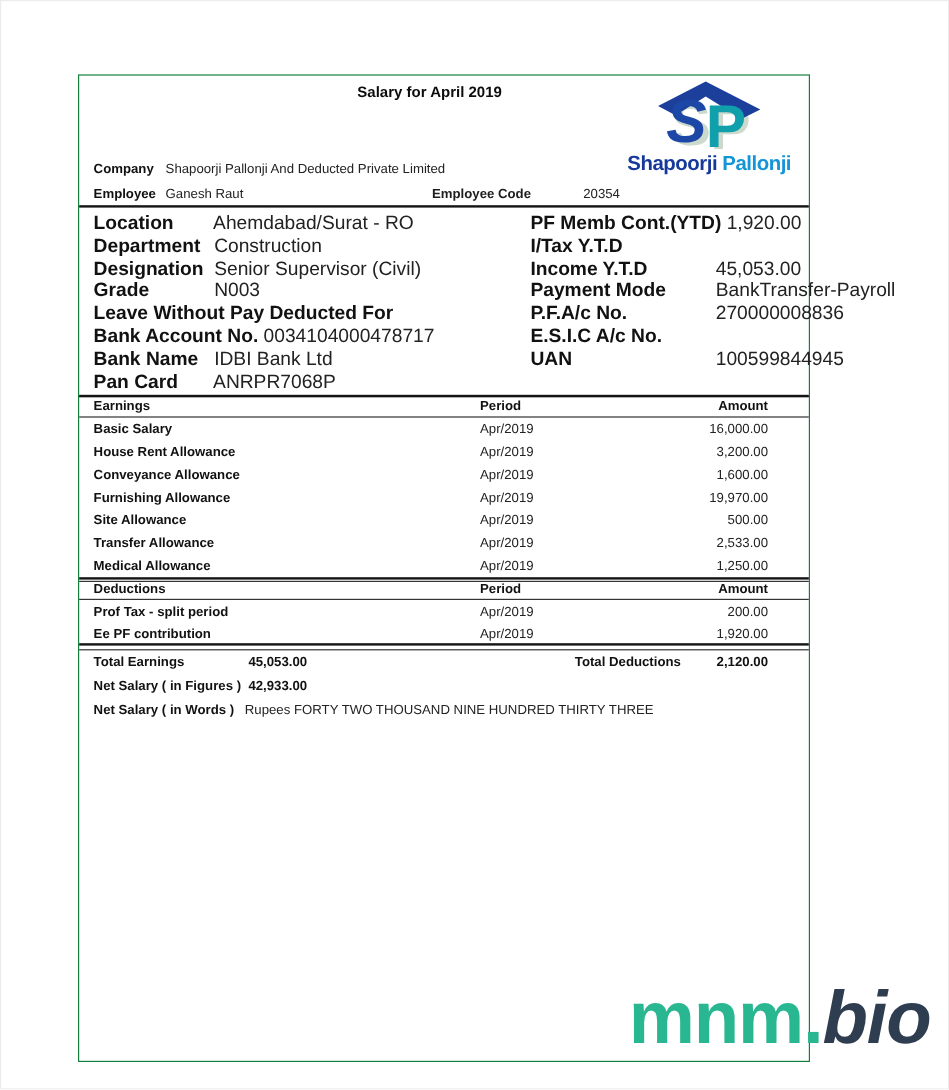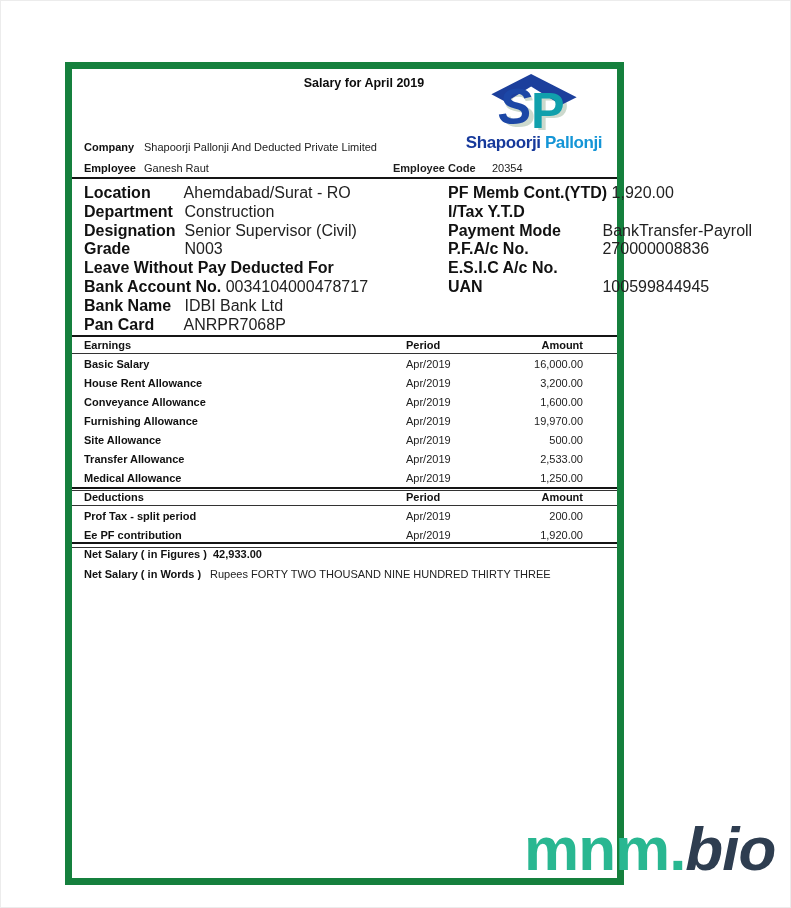--- a/index.html
+++ b/index.html
@@ -3,41 +3,41 @@
 <meta charset="utf-8">
 <style>
   * { margin:0; padding:0; box-sizing:border-box; }
   html,body { background:#ffffff; }
   body { font-family:"Liberation Sans","DejaVu Sans",sans-serif; color:#1d1d1d; }
   .canvas {
     position:relative; width:791px; height:908px; background:#ffffff;
     border:1px solid #ececec; overflow:hidden;
   }
   .doc {
-    position:absolute; left:64px; top:61px; width:559px; height:823px;
-    border:7px solid #15803d; background:#ffffff;
+    position:absolute; left:64px; top:61px; width:610px; height:823px;
+    border:1px solid #15803d; background:#ffffff;
   }
   .title {
     position:absolute; top:7px; left:0; width:584px; text-align:center;
     font-size:12.5px; font-weight:bold; color:#0d0d0d;
   }
   
   .logo { position:absolute; top:2px; right:2px; width:162px; text-align:center; }
   .logo-emblem { display:block; margin:0 auto; }
   .logo-name { font-size:17px; font-weight:bold; letter-spacing:-0.4px; white-space:nowrap; }
   .logo-name .n1 { color:#16399b; }
   .logo-name .n2 { color:#1495d6; }
   
   .hdr-row { position:absolute; left:12px; right:12px; height:21px; line-height:21px; font-size:11px; }
   .hdr-company { top:68px; }
   .hdr-employee { top:89px; }
   .lbl { font-weight:bold; color:#111;text-align:right; }
   .hdr-row .lbl { position:absolute; left:0; }
   .hdr-row .val { position:absolute; left:60px; color:#222; }
-  .hdr-row .ecode-lbl { position:absolute; left:309px; font-weight:bold;text-align:center; }
+  .hdr-row .ecode-lbl { position:absolute; left:282px; font-weight:bold;text-align:center; }
   .hdr-row .ecode-val { position:absolute; left:408px; color:#222; }
   
   .details {
     position:absolute; top:108px; left:0; right:0;
     border-top:2px solid #151515; border-bottom:1px solid #333;
     padding:5px 0 2px 0;
   }
   .dcol-left  { position:absolute; left:12px; top:5px; width:350px; }
   .dcol-right { position:absolute; left:376px; top:5px; right:10px; }
   .drow { height:18.8px; line-height:18.8px; font-size:16px; white-space:nowrap; }
@@ -147,20 +147,24 @@
       <div class="dcol-right">
         <div class="drow">
           <span class="dlabel">PF Memb Cont.(YTD)</span>
           <span class="dval">1,920.00</span>
         </div>
         <div class="drow">
           <span class="dlabel">I/Tax Y.T.D</span>
           <span class="dval"></span>
         </div>
         <div class="drow">
+          <span class="dlabel">Income Y.T.D</span>
+          <span class="dval">45,053.00</span>
+        </div>
+        <div class="drow">
           <span class="dlabel">Payment Mode</span>
           <span class="dval">BankTransfer-Payroll</span>
         </div>
         <div class="drow">
           <span class="dlabel">P.F.A/c No.</span>
           <span class="dval">270000008836</span>
         </div>
         <div class="drow">
           <span class="dlabel">E.S.I.C A/c No.</span>
           <span class="dval"></span>
@@ -231,20 +235,26 @@
         </div>
         <div class="trow">
           <span class="c1">Ee PF contribution</span>
           <span class="c2">Apr/2019</span>
           <span class="c3">1,920.00</span>
         </div>
       </div>
     </div>
 
     <div class="totals">
+      <div class="tot-row tot-row1">
+        <span class="t-lab">Total Earnings</span>
+        <span class="t-val1">45,053.00</span>
+        <span class="t-dlab">Total Deductions</span>
+        <span class="t-dval">2,120.00</span>
+      </div>
       <div class="tot-row">
         <span class="t-lab">Net Salary ( in Figures )</span>
         <span class="t-val1">42,933.00</span>
       </div>
       <div class="tot-row">
         <span class="t-lab">Net Salary ( in Words )</span>
         <span class="t-words">Rupees FORTY TWO THOUSAND NINE HUNDRED THIRTY THREE</span>
       </div>
     </div>
 

